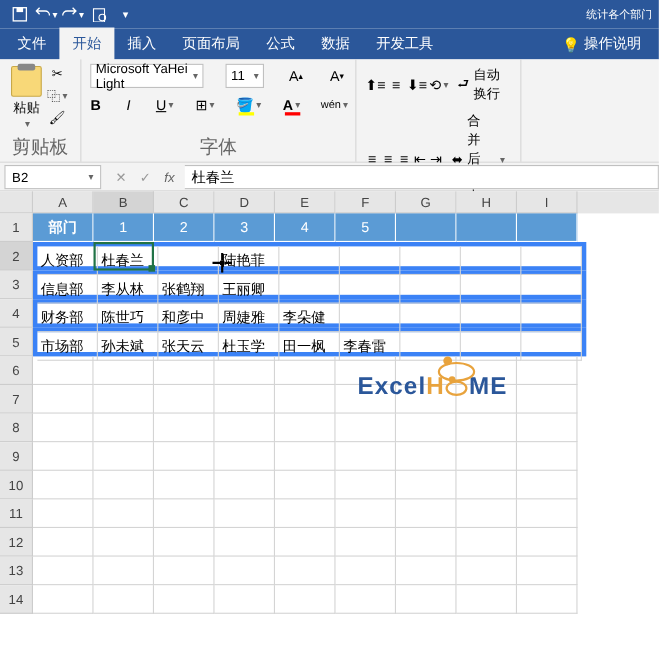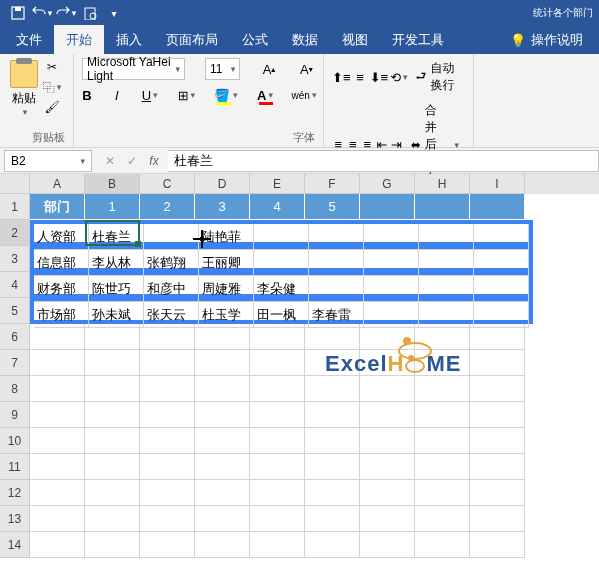--- a/index.html
+++ b/index.html
@@ -6,21 +6,21 @@
 body{background:#fff;width:599px;height:587px;overflow:hidden;font-size:12px}
 .qat{height:26px;background:#2b579a;display:flex;align-items:center;padding:0 6px;color:#fff}
 .qat .btn{width:24px;height:24px;display:flex;align-items:center;justify-content:center;cursor:pointer}
 .qat .title{margin-left:auto;font-size:10px;color:#fff}
 .tabs{height:28px;background:#2b579a;display:flex;align-items:center;padding:0 4px;color:#fff}
 .tab{padding:6px 12px;font-size:13px;cursor:pointer}
 .tab.active{background:#f3f3f3;color:#2b579a}
 .tab.right{margin-left:auto;display:flex;align-items:center;gap:4px}
 .ribbon{height:94px;background:#f3f3f3;border-bottom:1px solid #d4d4d4;display:flex}
 .group{border-right:1px solid #d4d4d4;padding:4px 8px 2px;display:flex;flex-direction:column}
-.group-label{font-size:11px;color:#666;text-align:right;margin-top:auto;padding-top:2px}
+.group-label{font-size:17px;color:#666;text-align:center;margin-top:auto;padding-top:2px}
 .clipboard{width:74px}
 .clipboard-top{display:flex;gap:2px}
 .paste-big{display:flex;flex-direction:column;align-items:center;cursor:pointer;padding:2px}
 .paste-icon{width:28px;height:28px;background:#f8d878;border:1px solid #c8a848;border-radius:2px;position:relative}
 .paste-icon::before{content:"";position:absolute;left:5px;top:-3px;width:16px;height:6px;background:#888;border-radius:2px}
 .paste-label{font-size:12px;margin-top:2px}
 .small-btns{display:flex;flex-direction:column;gap:2px}
 .sbtn{width:20px;height:18px;display:flex;align-items:center;justify-content:center;cursor:pointer}
 .font{width:250px}
 .font-row{display:flex;gap:20px;align-items:center;margin-bottom:4px}
@@ -48,21 +48,21 @@
 .row-h.sel{background:#d4d4d4}
 .cells{position:relative}
 .cell-row{display:flex;height:26px}
 .cell{width:55px;height:26px;border-right:1px solid #d4d4d4;border-bottom:1px solid #d4d4d4;padding:0 3px;line-height:26px;font-size:13px;overflow:hidden;white-space:nowrap}
 .header-row .cell{background:#5b9bd5;color:#fff;text-align:center;font-weight:500;border-right:1px solid #fff;border-bottom:1px solid #fff}
 .header-row .cell:first-child{font-weight:bold}
 .data-outline{border:4px solid #3b82f6}
 .active-cell{position:absolute;left:55px;top:26px;width:55px;height:26px;border:2px solid #217346;pointer-events:none;z-index:5}
 .active-cell::after{content:"";position:absolute;right:-3px;bottom:-3px;width:6px;height:6px;background:#217346}
 .cursor-icon{position:absolute;left:163px;top:36px;z-index:10;pointer-events:none}
-.watermark{position:absolute;left:295px;top:157px;z-index:3;pointer-events:none}
+.watermark{position:absolute;left:295px;top:144px;z-index:3;pointer-events:none}
 .watermark-text{font-size:22px;font-weight:bold;letter-spacing:1px}
 .wh1{color:#2b579a}.wh2{color:#e8a33d}.wh3{color:#2b579a}
 .dd{font-size:9px;color:#666;margin-left:2px}
 </style>
 </head>
 <body>
 
 <div class="qat">
   <div class="btn">
       <svg width="14" height="14">
@@ -92,21 +92,20 @@
   <div class="title">统计各个部门</div>
 </div>
 
 <div class="tabs">
   <div class="tab">文件</div>
   <div class="tab active">开始</div>
   <div class="tab">插入</div>
   <div class="tab">页面布局</div>
   <div class="tab">公式</div>
   <div class="tab">数据</div>
-  <div class="tab">视图</div>
   <div class="tab">开发工具</div>
   <div class="tab right">
       <span>💡</span>
       <span>操作说明</span>
     </div>
 </div>
 
 <div class="ribbon">
   <div class="group clipboard">
     <div class="clipboard-top">

